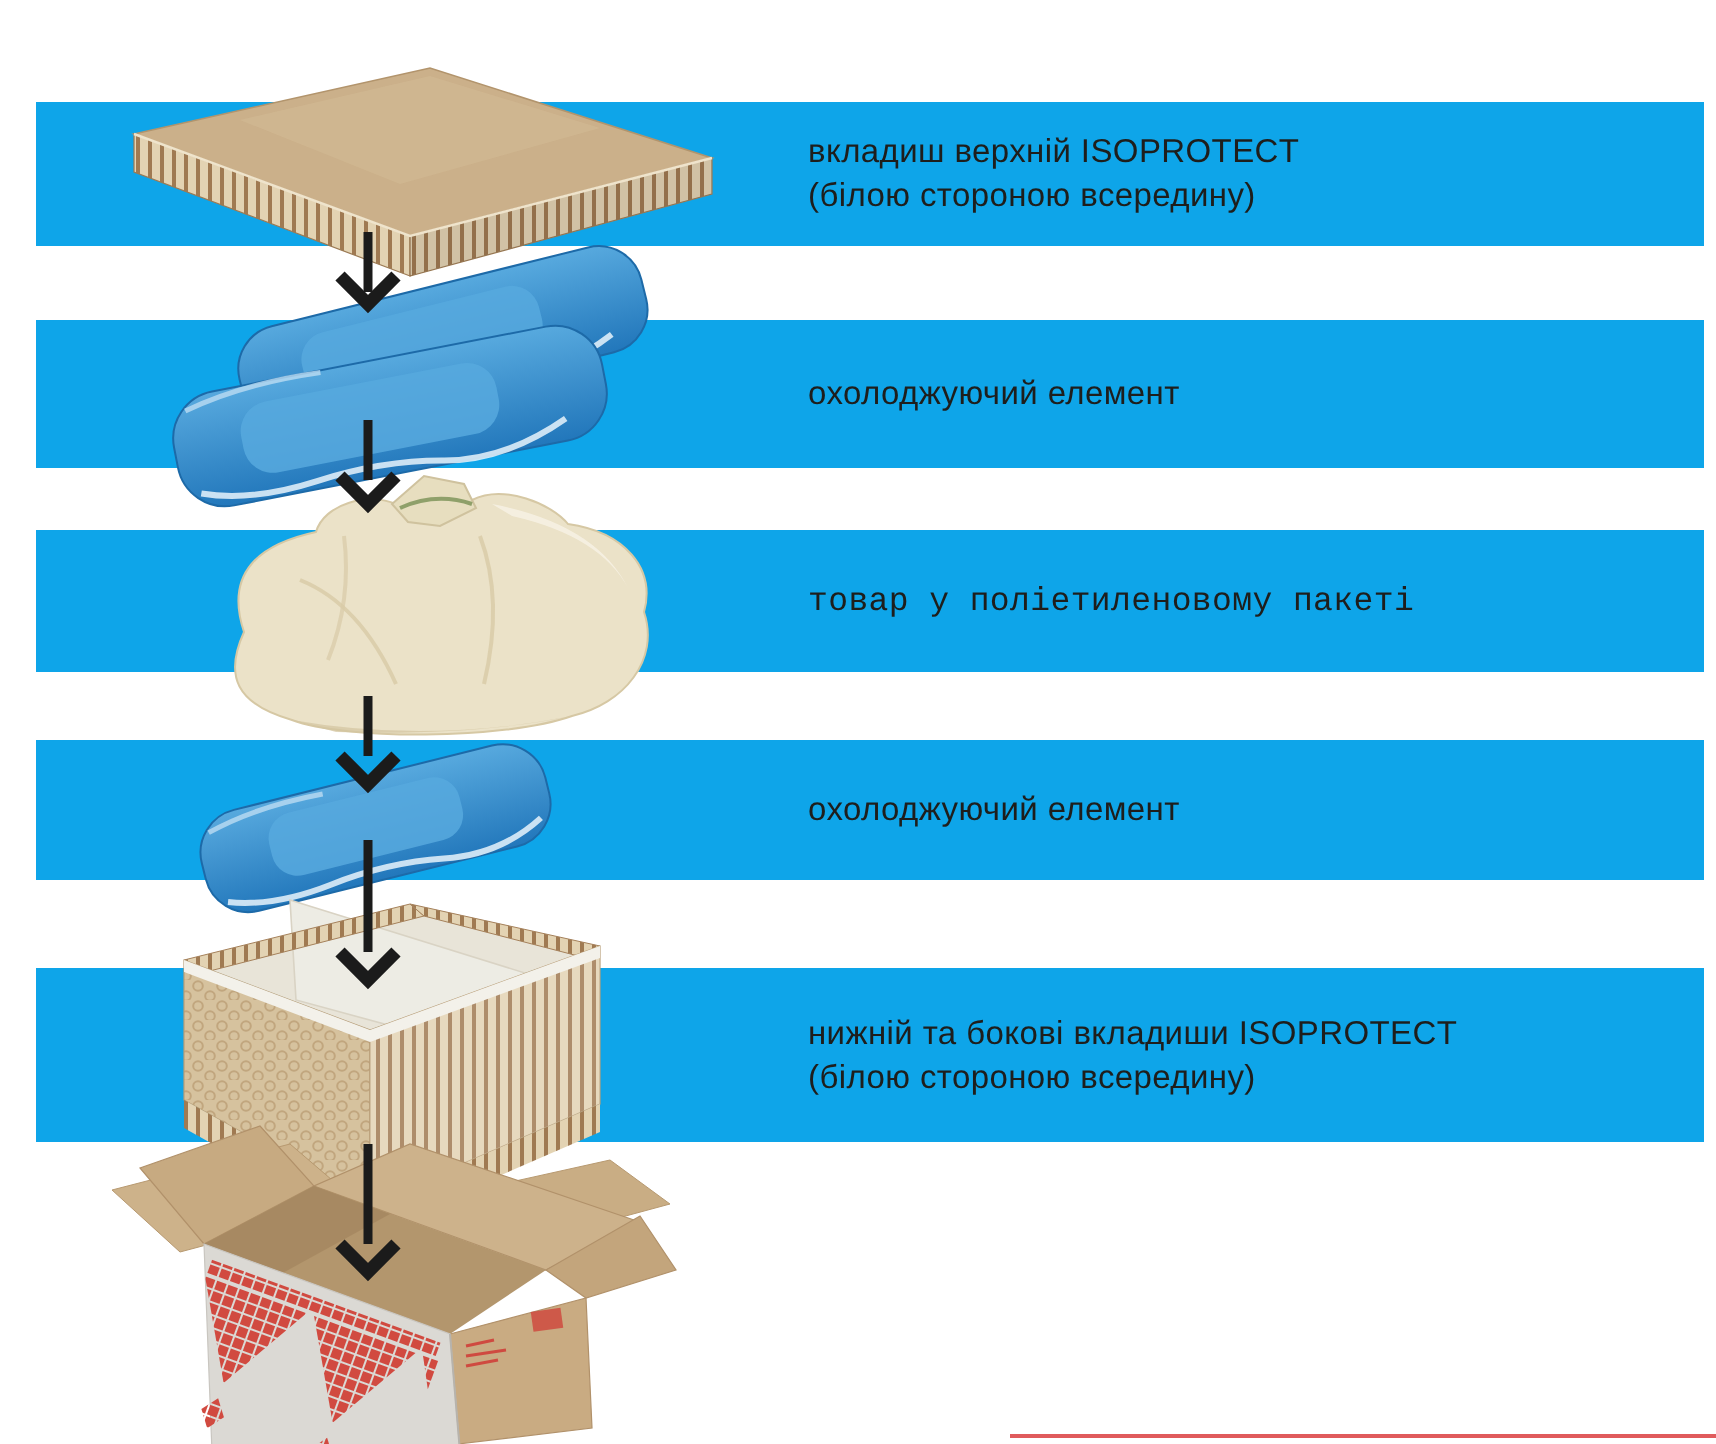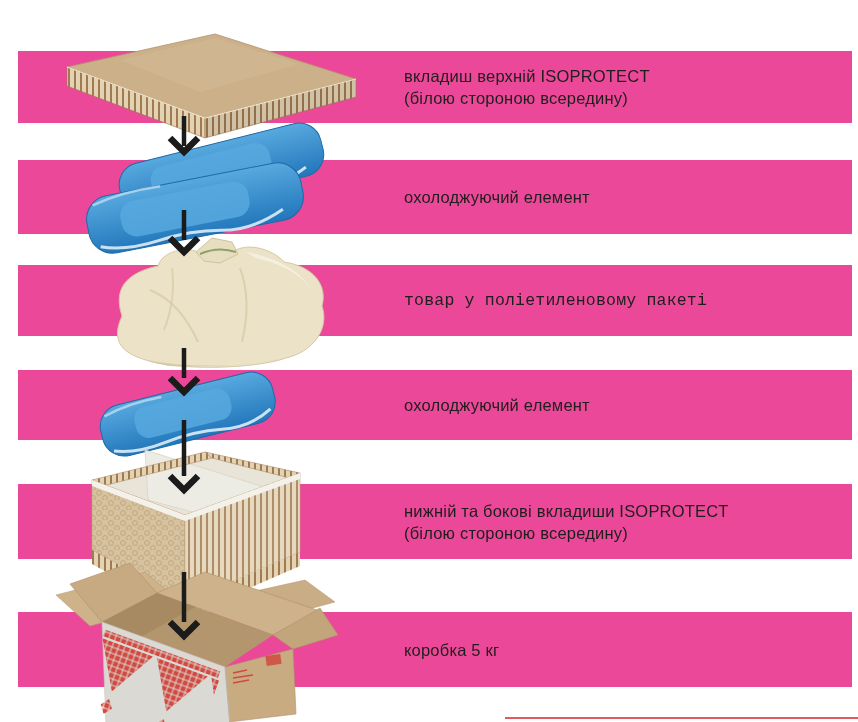--- a/index.html
+++ b/index.html
@@ -1,27 +1,27 @@
 <!DOCTYPE html>
 <html><head>
 <meta charset="utf-8">
 <style>
   html,body{margin:0;padding:0;background:#ffffff;}
   .canvas{
     position:relative;width:858px;height:722px;overflow:hidden;
     font-family:"Liberation Sans","DejaVu Sans",sans-serif;background:#ffffff;
   }
   .band{
-    position:absolute;left:18px;right:6px;background:#ec4899;
+    position:absolute;left:18px;right:6px;background:#0ea5e9;
   }
   .band-1{top:51px;height:72px;}
   .band-2{top:160px;height:74px;}
   .band-3{top:265px;height:71px;font-family:Liberation Mono, monospace;}
   .band-4{top:370px;height:70px;}
-  .band-5{top:484px;height:75px;}
+  .band-5{top:484px;height:87px;}
   .band-6{top:612px;height:75px;}
   .label{
     position:absolute;left:386px;top:0;bottom:0;right:8px;
     display:flex;flex-direction:column;justify-content:center;
     color:#1e1e1c;font-size:16.5px;line-height:22px;letter-spacing:.2px;
   }
   .art{position:absolute;left:0;top:0;}
   .redline{
     position:absolute;left:505px;right:0;top:717px;height:2px;background:#e05b5c;
   }
@@ -52,26 +52,20 @@
   <div class="band band-4">
     <div class="label">
       <div>охолоджуючий елемент</div>
       <div></div>
     </div>
   </div>
   <div class="band band-5">
     <div class="label">
       <div>нижній та бокові вкладиши ISOPROTECT</div>
       <div>(білою стороною всередину)</div>
-    </div>
-  </div>
-  <div class="band band-6">
-    <div class="label">
-      <div>коробка 5 кг</div>
-      <div></div>
     </div>
   </div>
 
   <svg class="art" width="858" height="722" viewBox="0 0 858 722">
     <defs>
       <linearGradient id="gelGrad" x1="0" y1="0" x2="0" y2="1">
         <stop offset="0" stop-color="#57a9de"></stop>
         <stop offset="1" stop-color="#2277bb"></stop>
       </linearGradient>
       <pattern id="corrV" width="6" height="12" patternUnits="userSpaceOnUse">

